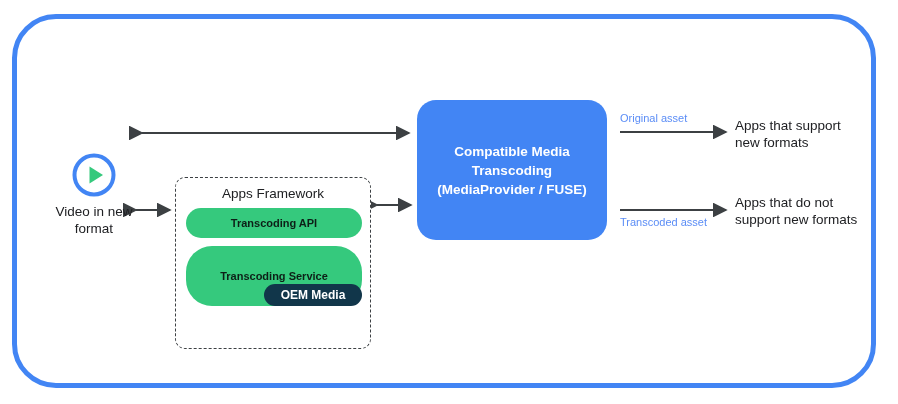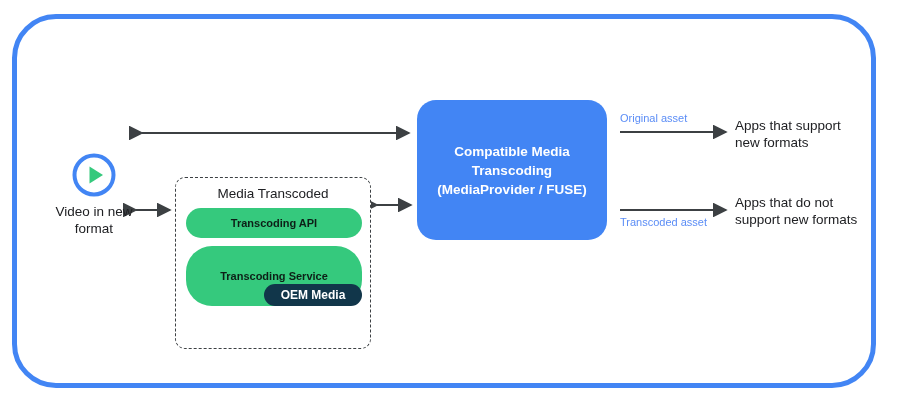--- a/index.html
+++ b/index.html
@@ -229,21 +229,21 @@
   <svg id="play-icon" viewBox="0 0 46 46">
     <circle cx="23" cy="23" r="19.5" fill="#ffffff" stroke="#4285f4" stroke-width="4"></circle>
     <path d="M18.5 14.5 L32 23 L18.5 31.5 Z" fill="#35c97d"></path>
   </svg>
 
   <div id="video-caption">Video in
 new
 format</div>
 
   <div id="media-framework">
-    <div id="media-framework-title">Media Transcoded</div>
+    <div id="media-framework-title">Apps Framework</div>
 
     <div class="fw-box" id="box-transcoding-api">Transcoding API</div>
 
     <div class="fw-box" id="box-transcoding-service">Transcoding Service</div>
 
     <div id="badge-oem-plugin">OEM Media</div>
 
   </div>
 
   <div id="cmt-box">

